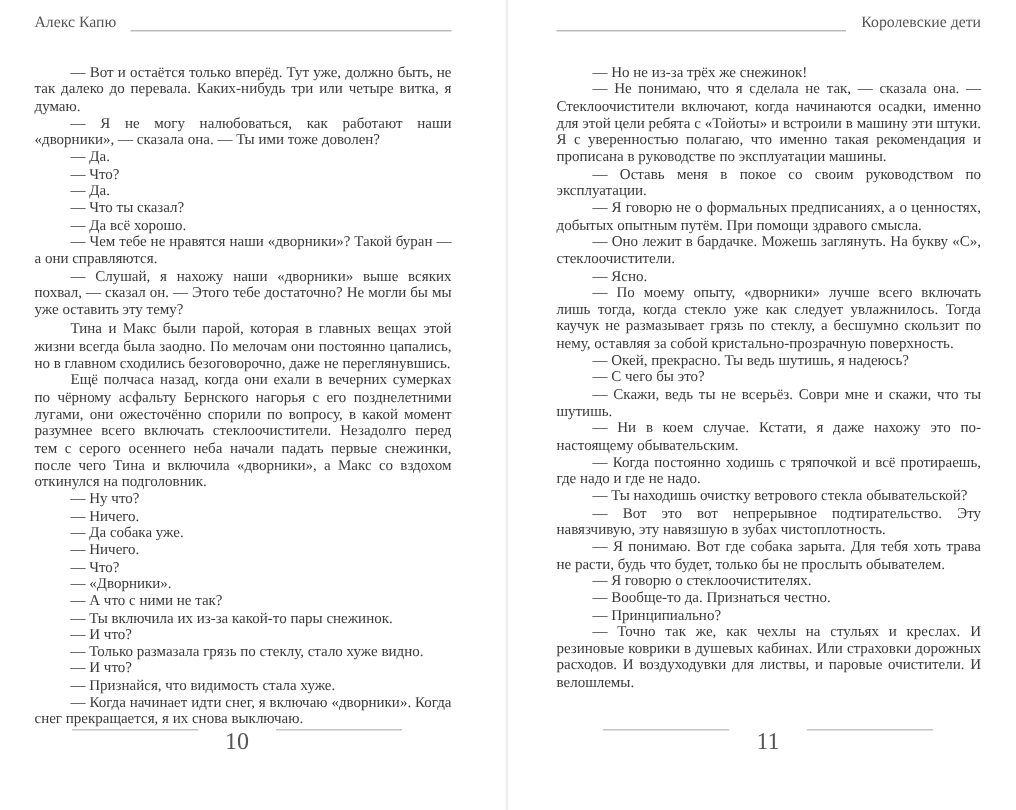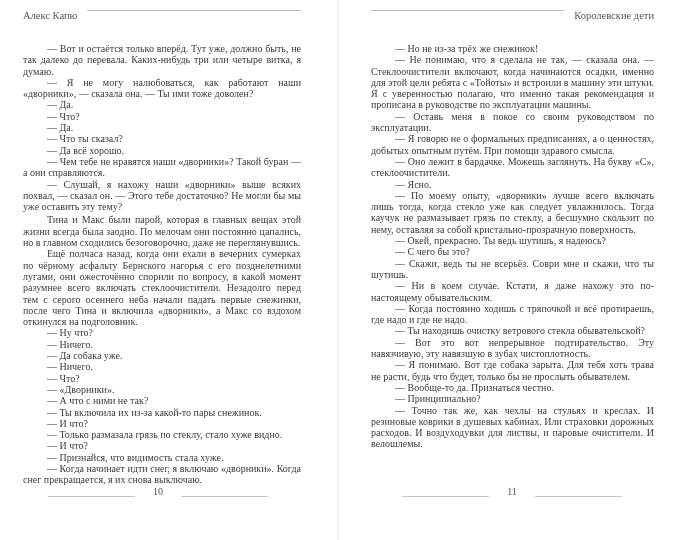--- a/index.html
+++ b/index.html
@@ -8,32 +8,32 @@
     background: #ffffff;
     font-family: "Liberation Serif", "DejaVu Serif", serif;
     color: #3a3a3a;
   }
   .spread { position: relative; width: 677px; height: 540px; display: flex; }
   .page { position: relative; width: 338px; height: 540px; box-sizing: border-box; }
   .page.left { padding: 0 37px 0 23px; }
   .page.right { padding: 0 22px 0 33px; }
   .gutter { position: absolute; left: 337px; top: 0; width: 2px; height: 540px;
     background: linear-gradient(to right, #f4f4f4, #ececec, #f6f6f6); }
-  .runhead { position: absolute; top: 10px; font-size: 10.5px; color: #555; display: flex; align-items: flex-start; }
+  .runhead { position: absolute; top: 10px; font-size: 10.5px; color: #555; display: flex; align-items: flex-end; }
   .page.left .runhead { left: 23px; right: 37px; }
   .page.right .runhead { left: 33px; right: 22px; }
   .runhead .rule { flex: 1; height: 1px; background: #bbb; margin: 0 10px; }
   .page.left .runhead .rule { margin-right: 0; }
   .page.right .runhead .rule { margin-left: 0; }
   .body-text { position: absolute; top: 43px; font-size: 10px; line-height: 11.3px; text-align: justify; }
   .page.left .body-text { left: 23px; right: 37px; }
   .page.right .body-text { left: 33px; right: 22px; }
   .body-text p { margin: 0; text-indent: 24px; hyphens: auto; }
   .body-text p.gap { margin-top: 2px; }
-  .folio { position: absolute; top: 486px; display: flex; align-items: flex-end; font-size: 10px; color: #555; }
+  .folio { position: absolute; top: 486px; display: flex; align-items: flex-start; font-size: 16px; color: #555; }
   .page.left .folio { left: 48px; width: 220px; }
   .page.right .folio { left: 64px; width: 220px; }
   .folio .rule { flex: 1; height: 1px; background: #c4c4c4; }
   .folio .num { padding: 0 18px; }
 </style>
 </head>
 <body>
 
 <div class="spread">
 
@@ -91,20 +91,21 @@
       <p>— Ясно.</p>
       <p>— По моему опыту, «дворники» лучше всего включать лишь тогда, когда стекло уже как следует увлажнилось. Тогда каучук не размазывает грязь по стеклу, а бесшумно скользит по нему, оставляя за собой кристально-прозрачную поверхность.</p>
       <p>— Окей, прекрасно. Ты ведь шутишь, я надеюсь?</p>
       <p>— С чего бы это?</p>
       <p>— Скажи, ведь ты не всерьёз. Соври мне и скажи, что ты шутишь.</p>
       <p>— Ни в коем случае. Кстати, я даже нахожу это по-настоящему обывательским.</p>
       <p>— Когда постоянно ходишь с тряпочкой и всё протираешь, где надо и где не надо.</p>
       <p>— Ты находишь очистку ветрового стекла обывательской?</p>
       <p>— Вот это вот непрерывное подтирательство. Эту навязчивую, эту навязшую в зубах чистоплотность.</p>
       <p>— Я понимаю. Вот где собака зарыта. Для тебя хоть трава не расти, будь что будет, только бы не прослыть обывателем.</p>
+      <p>— Я говорю о стеклоочистителях.</p>
       <p>— Вообще-то да. Признаться честно.</p>
       <p>— Принципиально?</p>
       <p>— Точно так же, как чехлы на стульях и креслах. И резиновые коврики в душевых кабинах. Или страховки дорожных расходов. И воздуходувки для листвы, и паровые очистители. И велошлемы.</p>
     </div>
     <div class="folio">
       <span class="rule"></span>
       <span class="num">11</span>
       <span class="rule"></span>
     </div>
   </div>

